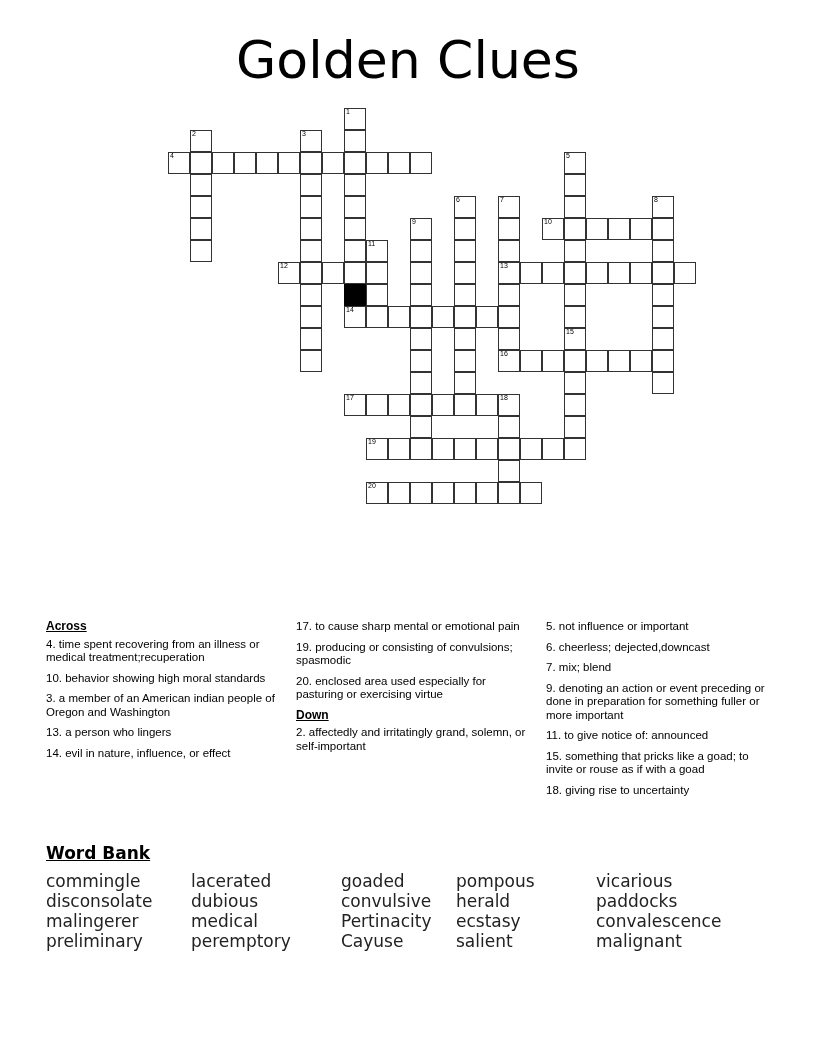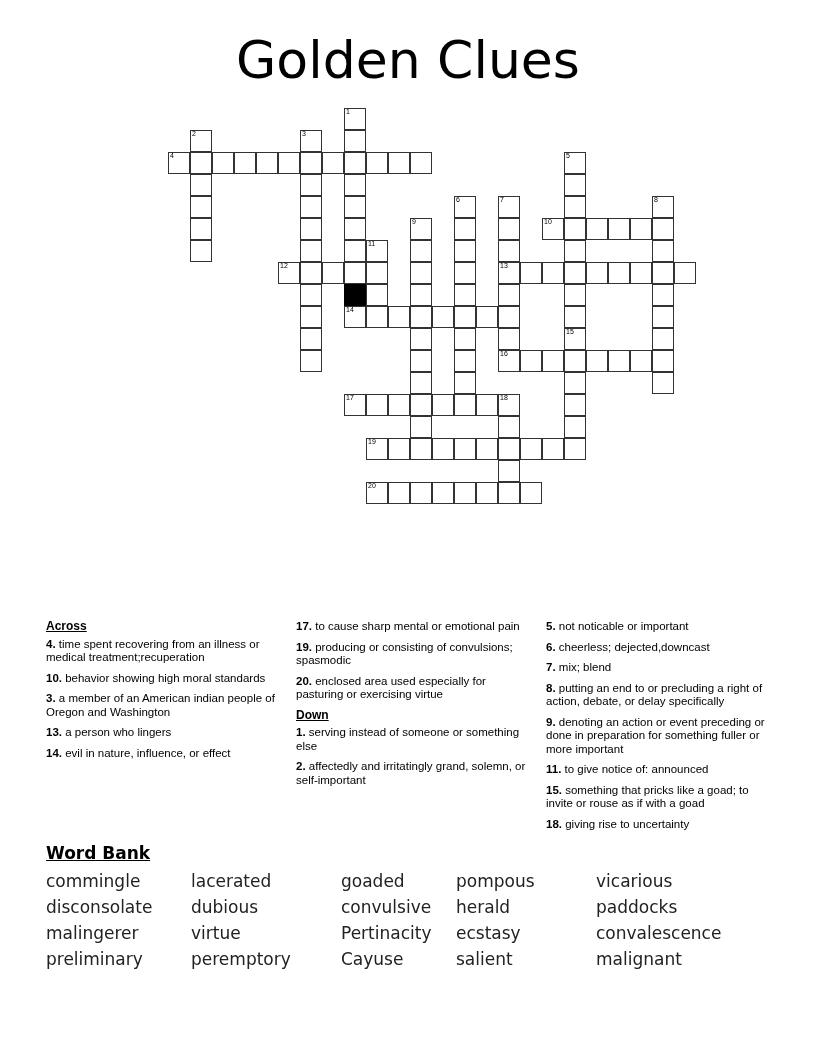--- a/index.html
+++ b/index.html
@@ -75,40 +75,40 @@
   .clue-col.c3 { width: 220px; }
   .clue-head {
     font-weight: bold;
     text-decoration: underline;
     font-size: 12px;
     margin: 0 0 4px 0;
   }
   .clue {
     margin-bottom: 7px;
   }
-  .clue b { font-weight: bold; }
+  .clue b { font-weight: normal; }
 
   
   #bank {
     position: absolute;
     top: 843px;
     left: 46px;
     width: 730px;
   }
   #bank h2 {
     font-size: 17px;
     font-weight: bold;
     text-decoration: underline;
     margin: 0 0 8px 0;
     font-family: "DejaVu Sans", sans-serif;
   }
   #bank-grid {
     display: grid;
     grid-template-columns: 145px 150px 115px 140px auto;
-    row-gap: 6px;
+    row-gap: 0;
     font-size: 17px;
     font-family: "DejaVu Sans", sans-serif;
     color: #222;
   }
   .bank-word { white-space: nowrap; }
 </style>
 </head>
 <body>
 
 <h1 id="title">Golden Clues</h1>
@@ -306,30 +306,28 @@
       </div>
   </div>
   <div class="clue-col c2">
     <div id="col2-across">
         <div class="clue"><b>17. </b><span>to cause sharp mental or emotional pain</span></div>
         <div class="clue"><b>19. </b><span>producing or consisting of convulsions; spasmodic</span></div>
         <div class="clue"><b>20. </b><span>enclosed area used especially for pasturing or exercising virtue</span></div>
       </div>
     <div class="clue-head">Down</div>
     <div id="col2-down">
-        <div class="clue"><b>1. </b><span>serving instead of someone or something else</span></div>
         <div class="clue"><b>2. </b><span>affectedly and irritatingly grand, solemn, or self-important</span></div>
       </div>
   </div>
   <div class="clue-col c3">
     <div id="col3-list">
-        <div class="clue"><b>5. </b><span>not noticable or important</span></div>
+        <div class="clue"><b>5. </b><span>not influence or important</span></div>
         <div class="clue"><b>6. </b><span>cheerless; dejected,downcast</span></div>
         <div class="clue"><b>7. </b><span>mix; blend</span></div>
-        <div class="clue"><b>8. </b><span>putting an end to or precluding a right of action, debate, or delay specifically</span></div>
         <div class="clue"><b>9. </b><span>denoting an action or event preceding or done in preparation for something fuller or more important</span></div>
         <div class="clue"><b>11. </b><span>to give notice of: announced</span></div>
         <div class="clue"><b>15. </b><span>something that pricks like a goad; to invite or rouse as if with a goad</span></div>
         <div class="clue"><b>18. </b><span>giving rise to uncertainty</span></div>
       </div>
   </div>
 </div>
 
 <div id="bank">
   <h2>Word Bank</h2>
@@ -338,21 +336,21 @@
       <div class="bank-word">lacerated</div>
       <div class="bank-word">goaded</div>
       <div class="bank-word">pompous</div>
       <div class="bank-word">vicarious</div>
       <div class="bank-word">disconsolate</div>
       <div class="bank-word">dubious</div>
       <div class="bank-word">convulsive</div>
       <div class="bank-word">herald</div>
       <div class="bank-word">paddocks</div>
       <div class="bank-word">malingerer</div>
-      <div class="bank-word">virtue</div>
+      <div class="bank-word">medical</div>
       <div class="bank-word">Pertinacity</div>
       <div class="bank-word">ecstasy</div>
       <div class="bank-word">convalescence</div>
       <div class="bank-word">preliminary</div>
       <div class="bank-word">peremptory</div>
       <div class="bank-word">Cayuse</div>
       <div class="bank-word">salient</div>
       <div class="bank-word">malignant</div>
     </div>
 </div>

